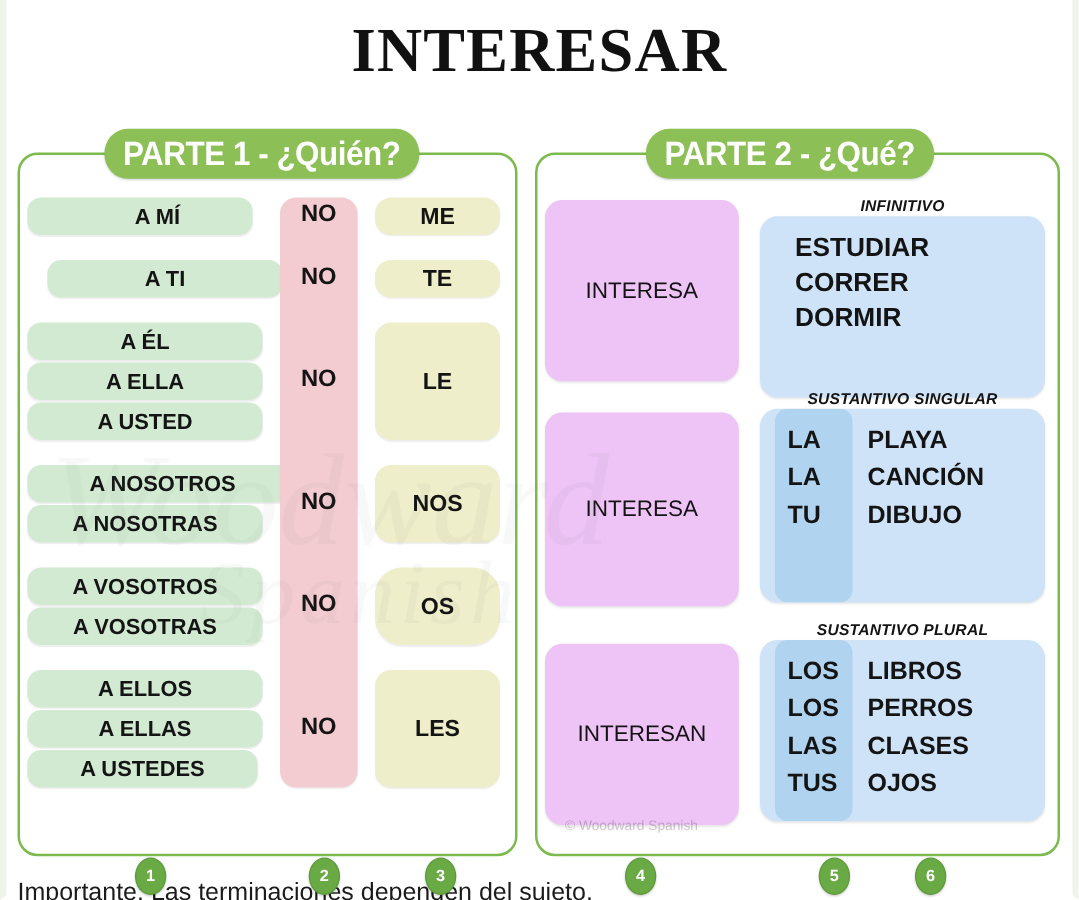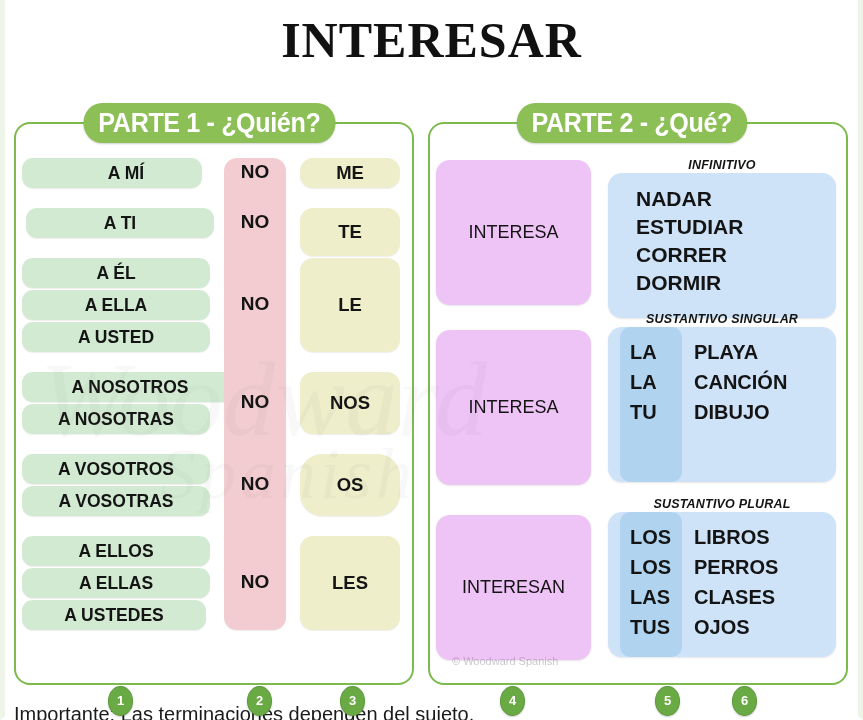--- a/index.html
+++ b/index.html
@@ -272,21 +272,21 @@
     <span class="w2">Spanish</span>
   </div>
 
   <div class="title">INTERESAR</div>
 
   <div class="panel" id="panel-1"></div>
   <div class="panel-badge" id="badge-1" style="position:absolute; left:74px; top:103px;">PARTE 1 - ¿Quién?</div>
 
   <div class="col" id="col-pronouns">
       <div class="pill" style="position: absolute; left: 0px; top: 0px; width: 180px; padding-left: 28px;">A MÍ</div>
-      <div class="pill" style="position: absolute; left: 4px; top: 50px; width: 188px;">A TI</div>
+      <div class="pill" style="position: absolute; left: 16px; top: 50px; width: 188px;">A TI</div>
       <div class="pill" style="position: absolute; left: 0px; top: 100px; width: 188px;">A ÉL</div>
       <div class="pill" style="position: absolute; left: 0px; top: 132px; width: 188px;">A ELLA</div>
       <div class="pill" style="position: absolute; left: 0px; top: 164px; width: 188px;">A USTED</div>
       <div class="pill" style="position: absolute; left: 0px; top: 214px; width: 216px;">A NOSOTROS</div>
       <div class="pill" style="position: absolute; left: 0px; top: 246px; width: 188px;">A NOSOTRAS</div>
       <div class="pill" style="position: absolute; left: 0px; top: 296px; width: 188px;">A VOSOTROS</div>
       <div class="pill" style="position: absolute; left: 0px; top: 328px; width: 188px;">A VOSOTRAS</div>
       <div class="pill" style="position: absolute; left: 0px; top: 378px; width: 188px;">A ELLOS</div>
       <div class="pill" style="position: absolute; left: 0px; top: 410px; width: 188px;">A ELLAS</div>
       <div class="pill" style="position: absolute; left: 0px; top: 442px; width: 184px;">A USTEDES</div>
@@ -295,37 +295,36 @@
       <div class="no-bar" style="height: 472px;"></div>
       <div class="no-label" style="top: 3px;">NO</div>
       <div class="no-label" style="top: 53px;">NO</div>
       <div class="no-label" style="top: 135px;">NO</div>
       <div class="no-label" style="top: 233px;">NO</div>
       <div class="no-label" style="top: 315px;">NO</div>
       <div class="no-label" style="top: 413px;">NO</div>
     </div>
   <div class="col" id="col-iop">
       <div class="iop-box" style="top: 0px; height: 30px;">ME</div>
-      <div class="iop-box" style="top: 50px; height: 48px;">TE</div>
+      <div class="iop-box" style="top: 50px; height: 30px;">TE</div>
       <div class="iop-box" style="top: 100px; height: 94px;">LE</div>
       <div class="iop-box" style="top: 214px; height: 62px;">NOS</div>
       <div class="iop-box" style="top: 296px; height: 62px; border-radius: 22px;">OS</div>
       <div class="iop-box" style="top: 378px; height: 94px;">LES</div>
     </div>
 
   <div class="panel" id="panel-2"></div>
   <div class="panel-badge" id="badge-2" style="position:absolute; left:508px; top:103px;">PARTE 2 - ¿Qué?</div>
 
   <div id="part2-content">
       <div class="verb-box" style="top: 160px; height: 145px;">INTERESA</div>
       <div class="noun-group" style="top: 142px; margin-top: 16px;">
         <div class="noun-caption">INFINITIVO</div>
         <div class="noun-box" style="height: 145px;">
           <div class="inf-list">
-            <div>NADAR</div>
             <div>ESTUDIAR</div>
             <div>CORRER</div>
             <div>DORMIR</div>
           </div>
         </div>
       </div>
       <div class="verb-box" style="top: 330px; height: 155px;">INTERESA</div>
       <div class="noun-group" style="top: 312px;">
         <div class="noun-caption">SUSTANTIVO SINGULAR</div>
         <div class="noun-box" style="height: 155px;">

